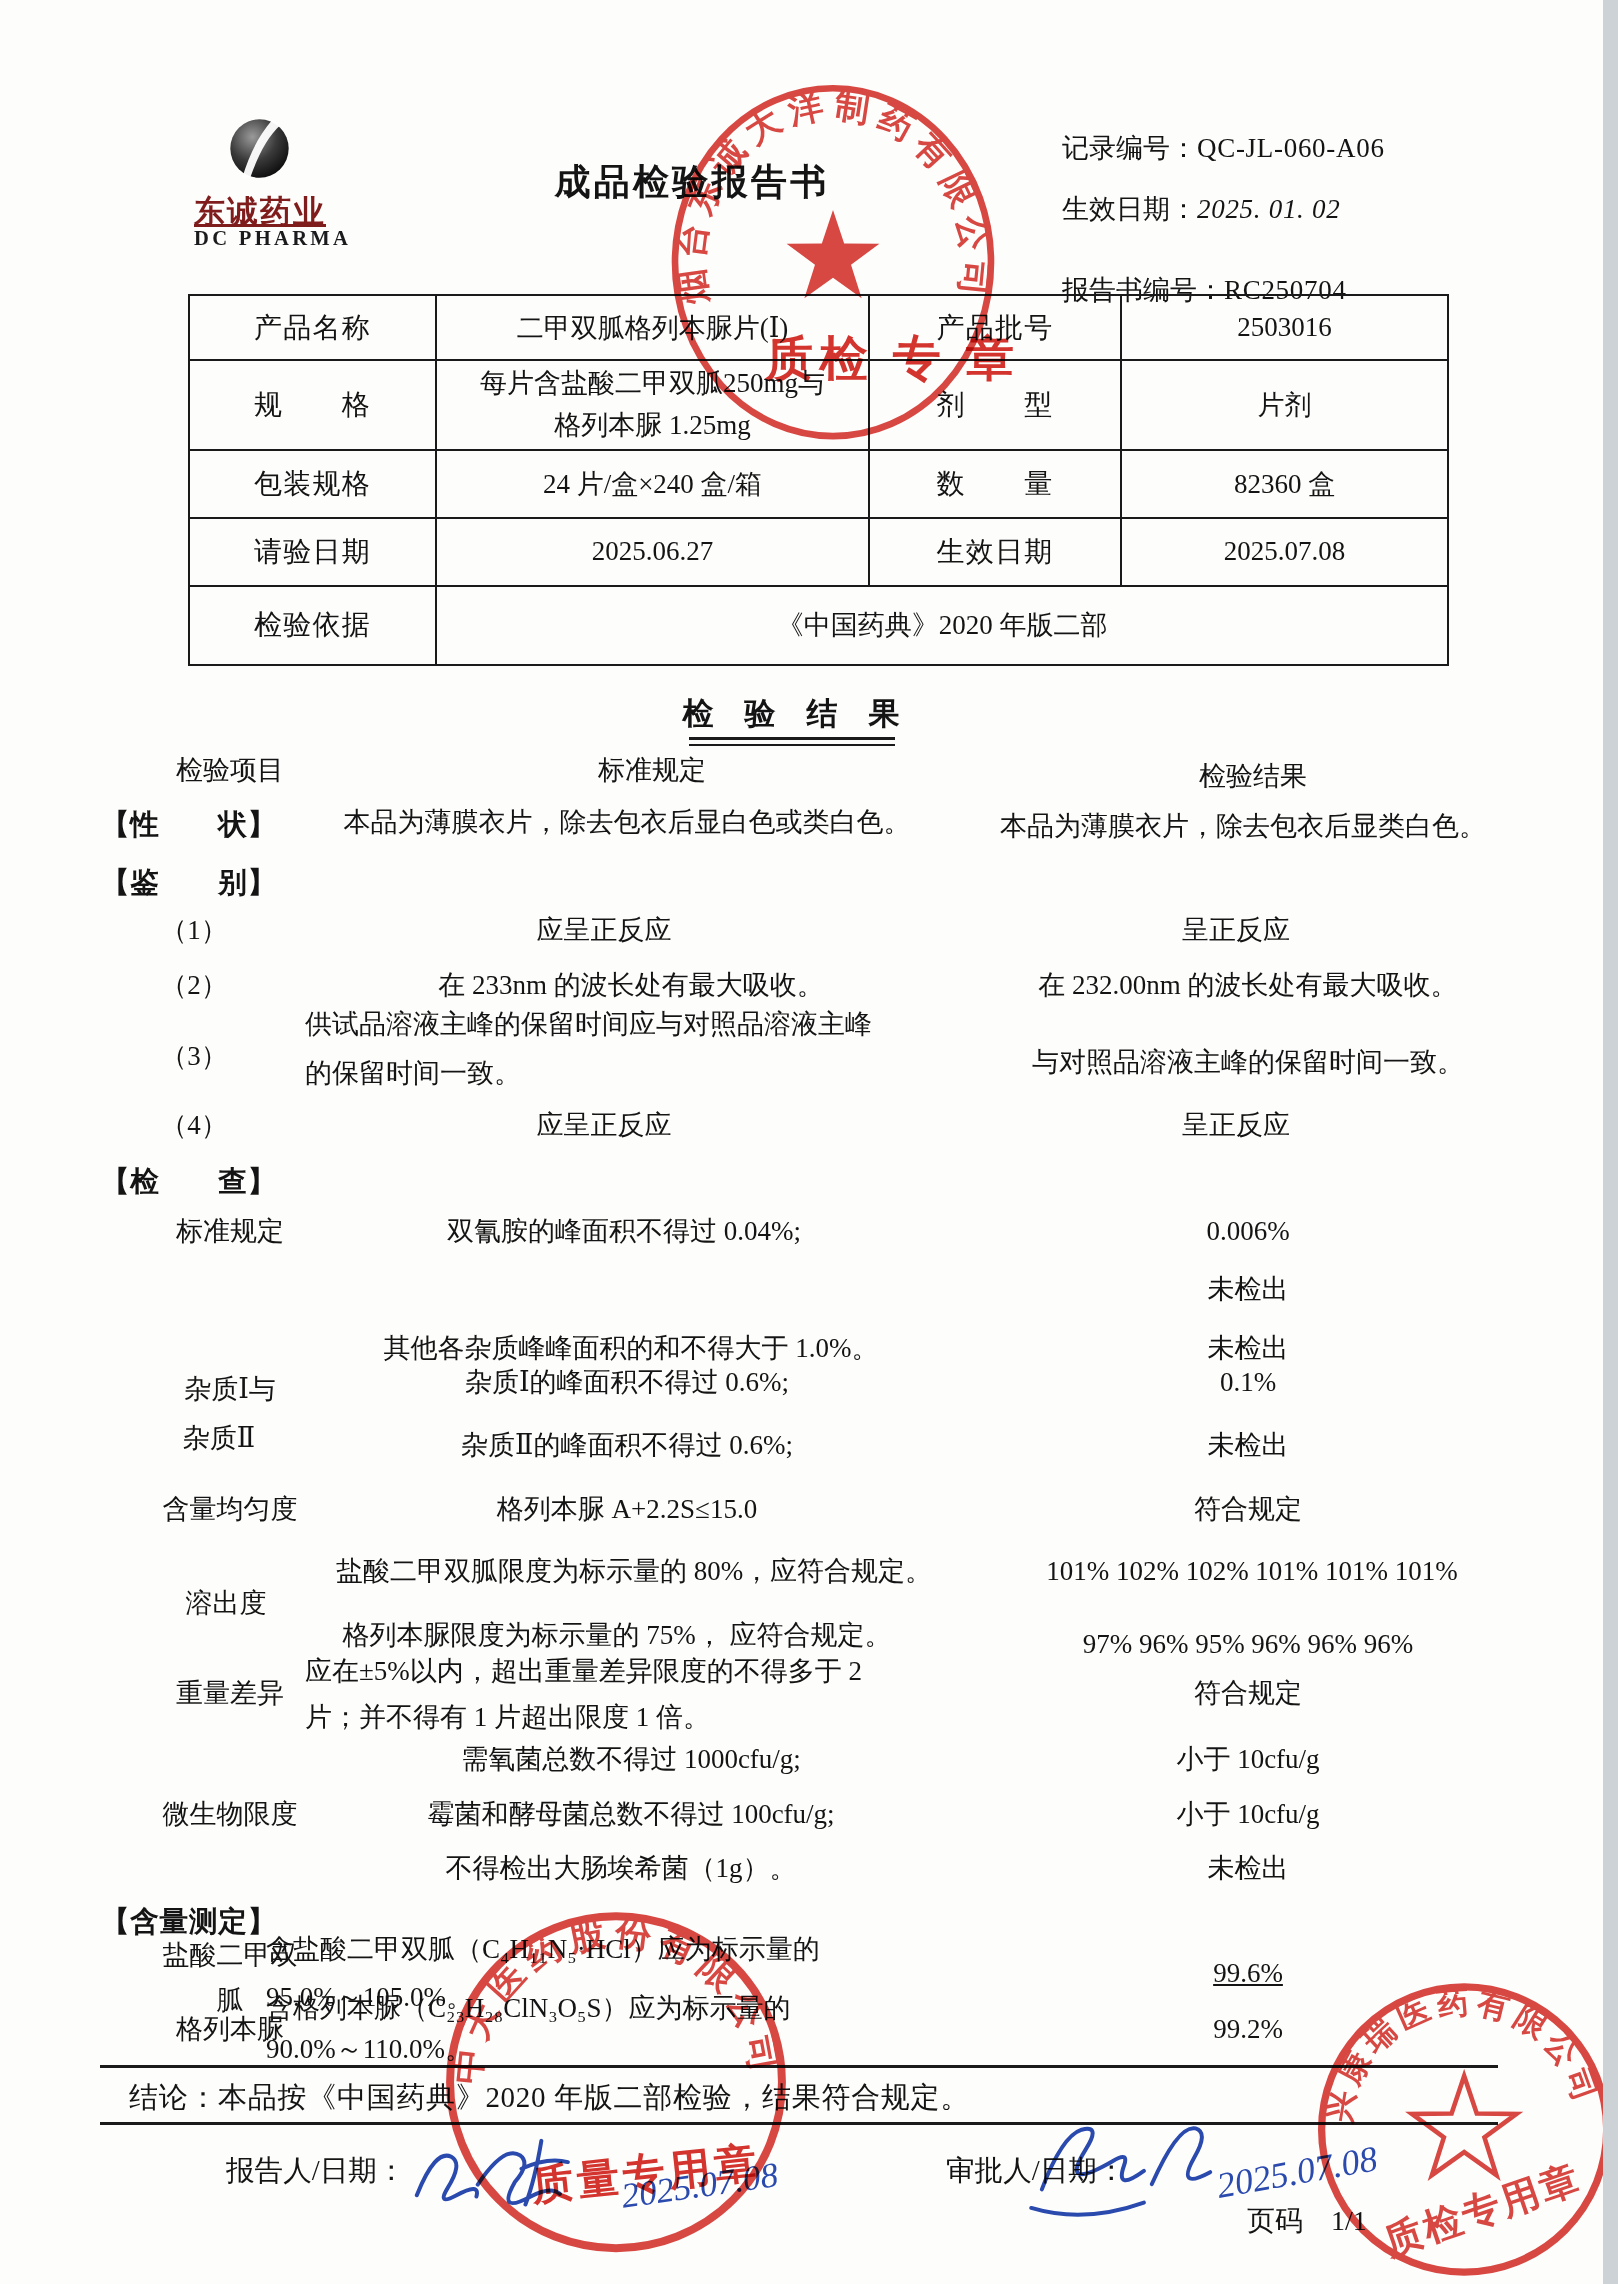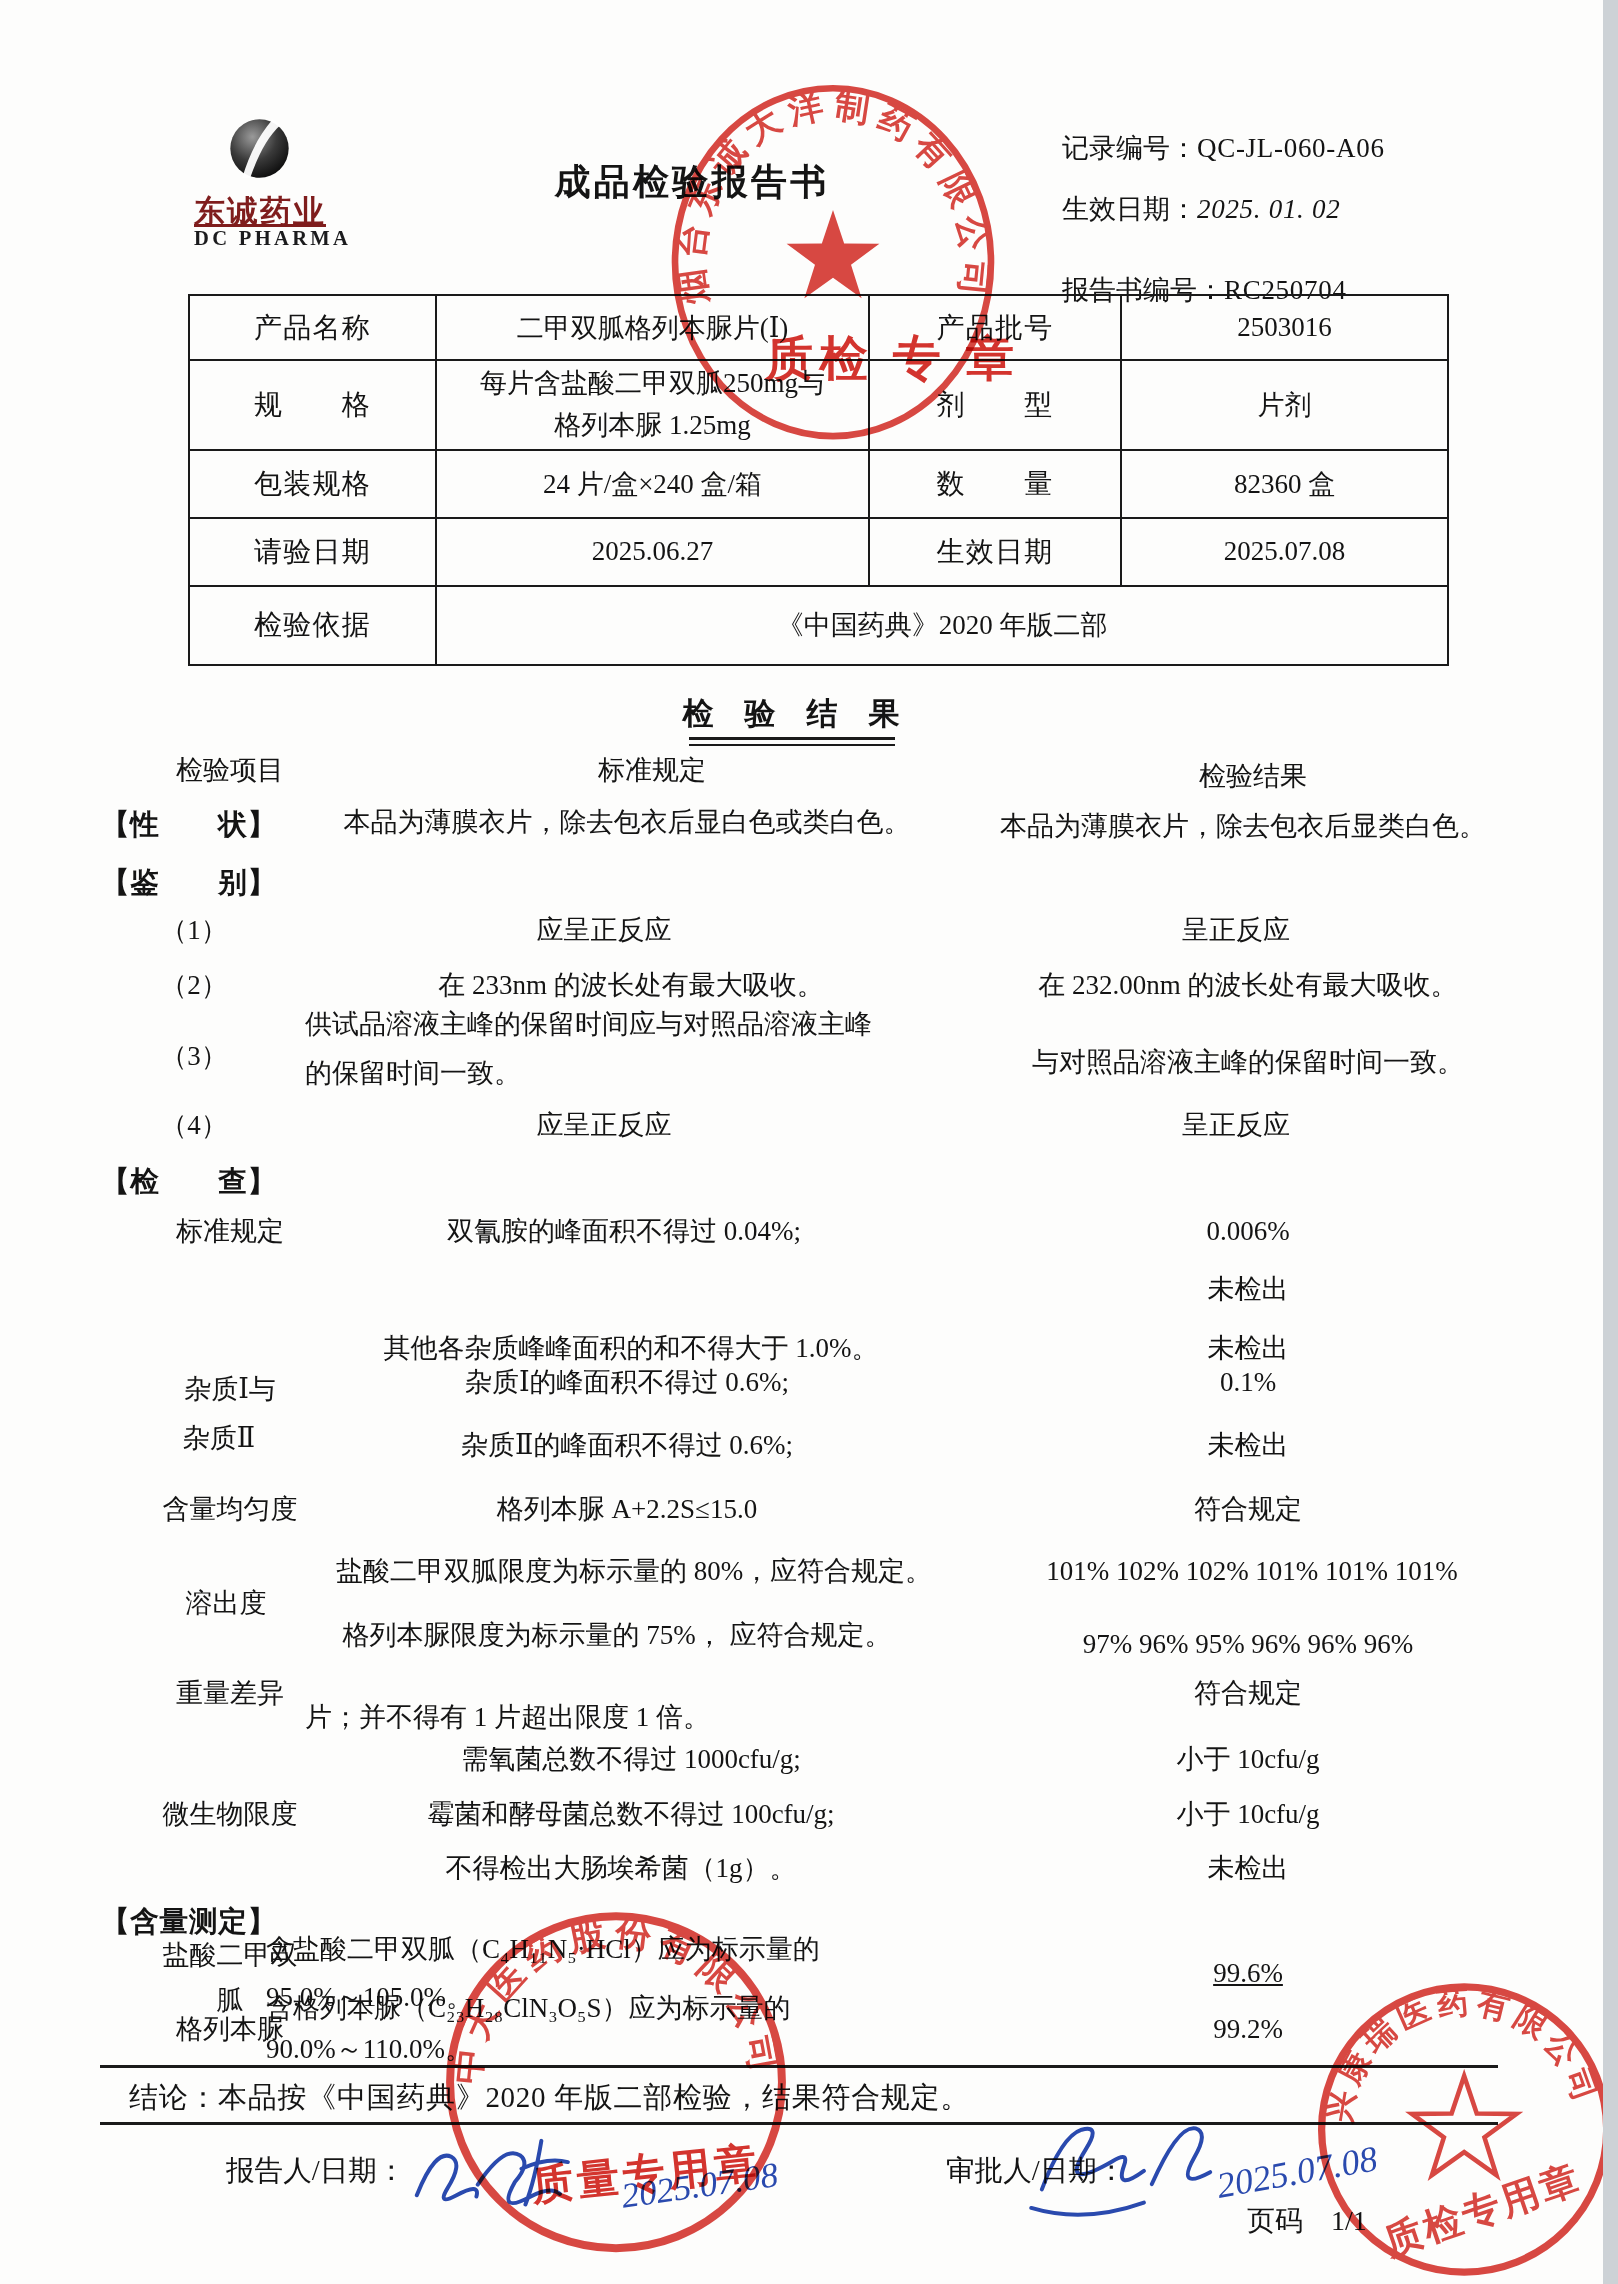--- a/index.html
+++ b/index.html
@@ -154,20 +154,21 @@
   <div class="abs c rt" style="left:627px;top:1493px;">格列本脲 A+2.2S≤15.0</div>
   <div class="abs c rt" style="left:1248px;top:1493px;">符合规定</div>
 
   <div class="abs c rt" style="left:634px;top:1555px;">盐酸二甲双胍限度为标示量的 80%，应符合规定。</div>
   <div class="abs c rt" style="left:1252px;top:1555px;">101% 102% 102% 101% 101% 101%</div>
   <div class="abs c rt" style="left:226px;top:1587px;">溶出度</div>
   <div class="abs c rt" style="left:617px;top:1619px;">格列本脲限度为标示量的 75%， 应符合规定。</div>
   <div class="abs c rt" style="left:1248px;top:1628px;">97% 96% 95% 96% 96% 96%</div>
 
   <div class="abs c rt" style="left:230px;top:1677px;">重量差异</div>
+  <div class="abs rt nw" style="left:305px;top:1655px;">应在±5%以内，超出重量差异限度的不得多于 2</div>
   <div class="abs rt nw" style="left:305px;top:1701px;">片；并不得有 1 片超出限度 1 倍。</div>
   <div class="abs c rt" style="left:1248px;top:1677px;">符合规定</div>
 
   <div class="abs c rt" style="left:631px;top:1743px;">需氧菌总数不得过 1000cfu/g;</div>
   <div class="abs c rt" style="left:1248px;top:1743px;">小于 10cfu/g</div>
   <div class="abs c rt" style="left:230px;top:1798px;">微生物限度</div>
   <div class="abs c rt" style="left:631px;top:1798px;">霉菌和酵母菌总数不得过 100cfu/g;</div>
   <div class="abs c rt" style="left:1248px;top:1798px;">小于 10cfu/g</div>
   <div class="abs c rt" style="left:621px;top:1852px;">不得检出大肠埃希菌（1g）。</div>
   <div class="abs c rt" style="left:1248px;top:1852px;">未检出</div>

